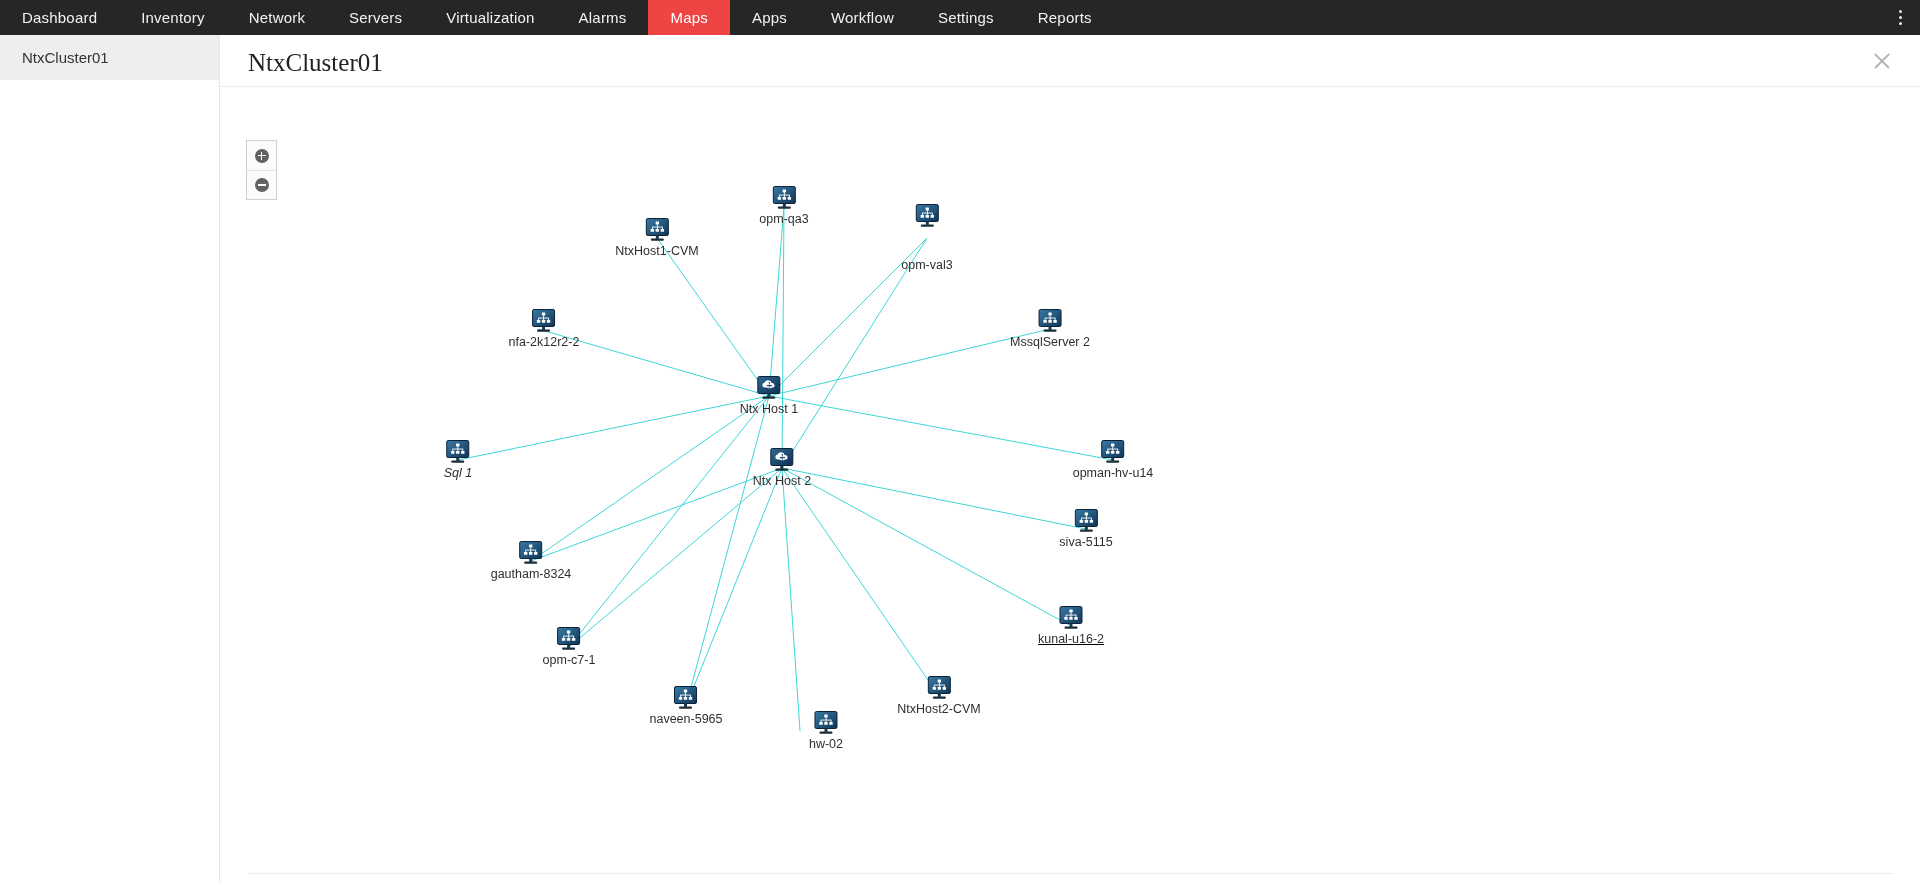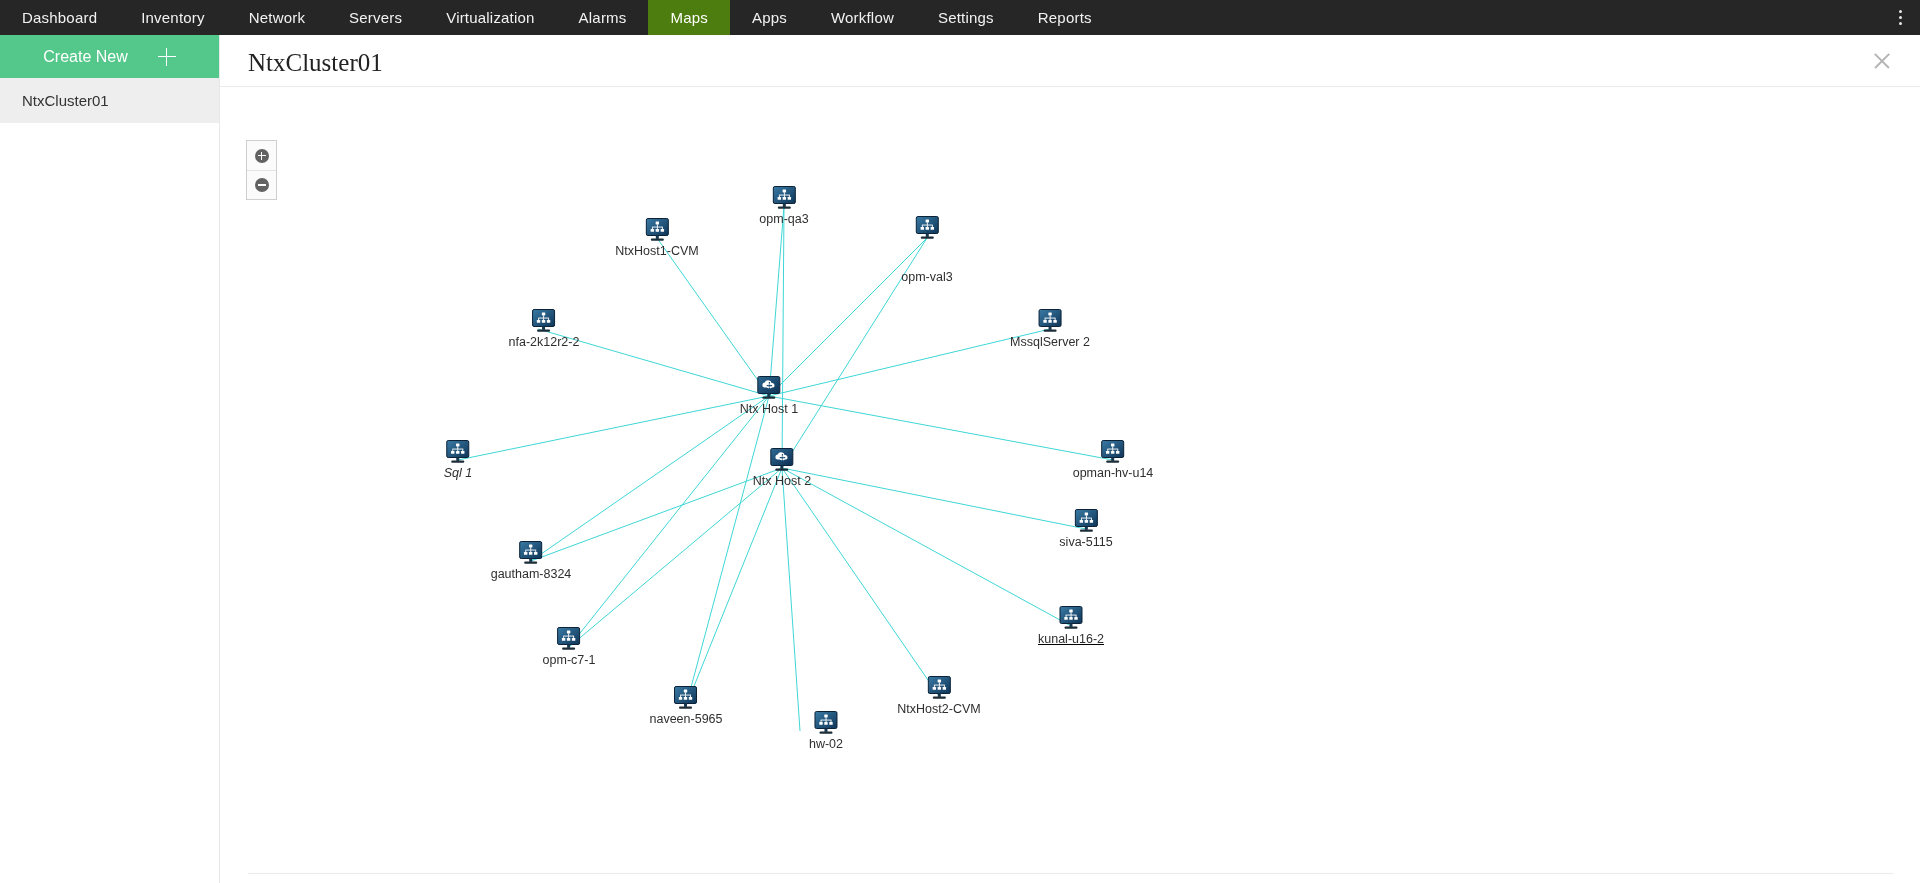--- a/index.html
+++ b/index.html
@@ -19,21 +19,21 @@
   }
   .nav-item {
     display: flex; align-items: center; justify-content: center;
     padding: 0 22px;
     color: #f2f2f2;
     font-size: 15px;
     letter-spacing: .2px;
     cursor: pointer;
     white-space: nowrap;
   }
-  .nav-item.active { background: #4d7c0f; color: #ffffff; text-align: right; }
+  .nav-item.active { background: #ef4444; color: #ffffff; text-align: right; }
   .nav-spacer { flex: 1 1 auto; }
   .nav-kebab {
     width: 40px; display: flex; flex-direction: column;
     align-items: center; justify-content: center; gap: 3px;
     cursor: pointer;
   }
   .nav-kebab i { width: 3px; height: 3px; border-radius: 50%; background: #e6e6e6; display: block; }
 
   
   .sidebar {
@@ -165,24 +165,20 @@
     </div>
   <div class="nav-spacer"></div>
   <div class="nav-kebab">
     <i></i>
       <i></i>
       <i></i>
   </div>
 </div>
 
 <div class="sidebar">
-  <div class="create-new">
-    <span>Create New</span>
-    <span class="plus-icon"></span>
-  </div>
   <ul class="side-list" id="side-list">
       <li class="side-item">NtxCluster01</li>
     </ul>
 </div>
 
 <div class="main">
   <div class="main-header">
     <div class="page-title">NtxCluster01</div>
     <div class="close-icon"></div>
   </div>
@@ -299,21 +295,21 @@
                 <rect x="12.6" y="9.2" width="0.9" height="2.0"></rect>
                 <rect x="6.3" y="11.0" width="3.4" height="2.8" rx="0.4"></rect>
                 <rect x="11.3" y="11.0" width="3.4" height="2.8" rx="0.4"></rect>
                 <rect x="16.3" y="11.0" width="3.4" height="2.8" rx="0.4"></rect>
               </g>
               <rect x="11.5" y="17.5" width="3" height="3.4" fill="#17374f"></rect>
               <rect x="6.5" y="20.6" width="13" height="2.2" rx="1" fill="#1d2d38"></rect>
             </svg></div>
           <div class="node-label">NtxHost1-CVM</div>
         </div>
-        <div class="node" style="left: 707px; top: 162px; gap: 28px;">
+        <div class="node" style="left: 707px; top: 150px; gap: 28px;">
           <div class="node-icon"><svg viewBox="0 0 26 24" width="26" height="24">
               <defs>
                 <linearGradient id="gv" x1="0" y1="0" x2="1" y2="1">
                   <stop offset="0" stop-color="#3a7ba5"></stop>
                   <stop offset="1" stop-color="#0f3557"></stop>
                 </linearGradient>
               </defs>
               <rect x="2" y="0.5" width="22" height="17" rx="1.5" fill="url(#gv)" stroke="#0b2238" stroke-width="1"></rect>
               <g fill="#ffffff">
                 <rect x="11.3" y="3.6" width="3.4" height="2.8" rx="0.4"></rect>

